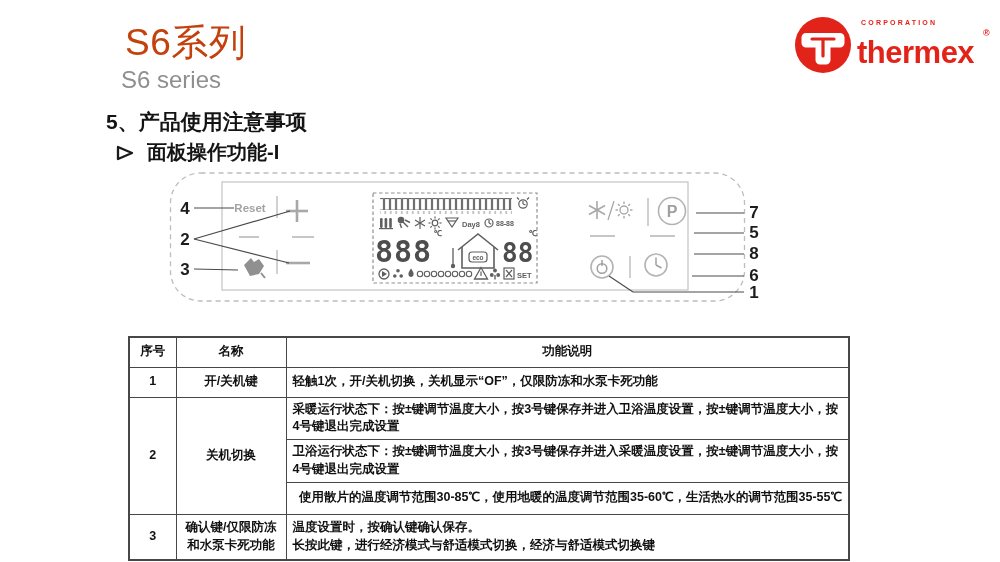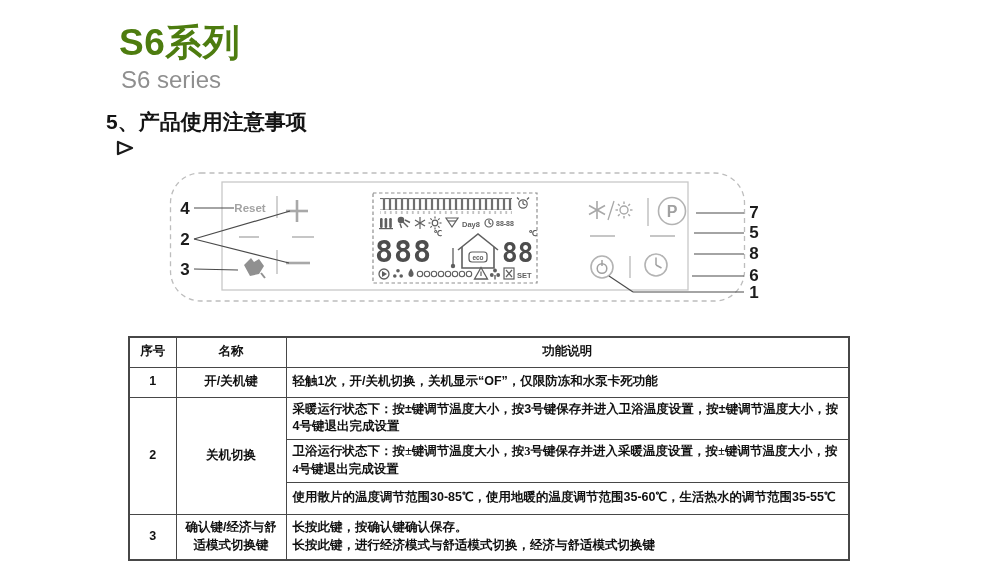--- a/index.html
+++ b/index.html
@@ -1,20 +1,20 @@
 <!DOCTYPE html>
 <html><head>
 <meta charset="utf-8">
 <style>
   * { margin:0; padding:0; box-sizing:border-box; }
   body { background:#e8e8e8; font-family:"Liberation Sans", sans-serif; }
   .slide { position:relative; width:1000px; height:562px; background:#ffffff; overflow:hidden; margin:0 auto; }
 
   .abs { position:absolute; }
-  .series-title   { left:119px; top:18px;  font-size:37px; font-weight:700; color:#4d7c0f; letter-spacing:0.5px; }
+  .series-title   { left:125px; top:18px;  font-size:37px; font-weight:400; color:#c2410c; letter-spacing:0.5px; }
   .series-subtitle{ left:121px; top:66px;  font-size:24px; color:#8f8f8f; }
   .section-title  { left:106px; top:108px; font-size:21px; font-weight:700; color:#141414; }
   .bullet-row     { left:116px; top:139px; display:flex; align-items:center; gap:13px; }
   .bullet-row .lbl{ font-size:20px; font-weight:700; color:#141414; }
 
   .logo { left:793px; top:12px; }
 
   .panel-wrap { left:168px; top:170px; }
   svg text { font-family:"Liberation Sans", sans-serif; }
   .lcd-digit { font-family:"DejaVu Sans Mono", monospace; }
@@ -25,38 +25,51 @@
       border:1px solid #474747; font-size:12.5px; font-weight:700; color:#111;
       padding:3px 6px; line-height:1.42; vertical-align:middle; background:#fff;
   }
   table.func { border:2px solid #474747; }
   table.func th { text-align:center; height:30px; }
   td.c-no   { text-align:center; }
   td.c-name { text-align:center; }
   td.c-desc { text-align:left; }
   tr.r1 td  { height:30px; }
   tr.r2a td { height:36px; }
-  tr.r2b td { height:36px;font-family:Liberation Serif, serif; }
-  tr.r2c td { height:32px; }
+  tr.r2b td { height:36px; }
+  tr.r2c td { height:32px;text-align:right; }
   tr.r3 td  { height:46px; }
 </style>
 </head>
 <body>
 
 <div class="slide">
 
   <div class="abs series-title">S6系列</div>
   <div class="abs series-subtitle">S6 series</div>
   <div class="abs section-title">5、产品使用注意事项</div>
   <div class="abs bullet-row">
     <svg width="18" height="18" viewBox="0 0 18 18">
       <polygon points="2,3 16,9 2,15" fill="none" stroke="#1a1a1a" stroke-width="2.3" stroke-linejoin="round"></polygon>
     </svg>
+    <span class="lbl">面板操作功能-I</span>
   </div>
 
+  <div class="abs logo">
+    <svg width="202" height="64" viewBox="0 0 202 64">
+      <g>
+        <circle cx="30" cy="33" r="28" fill="#e2231a"></circle>
+        <path d="M13,21 h34 a4.5,4.5 0 0 1 4.5,4.5 v5.5 a4.5,4.5 0 0 1 -4.5,4.5 h-9.5 v12.5 a4.5,4.5 0 0 1 -4.5,4.5 h-6 a4.5,4.5 0 0 1 -4.5,-4.5 v-12.5 h-9.5 a4.5,4.5 0 0 1 -4.5,-4.5 v-5.5 a4.5,4.5 0 0 1 4.5,-4.5 z" fill="#ffffff"></path>
+        <path d="M19,27 h22 M30,27 v17" stroke="#e2231a" stroke-width="3.2" fill="none" stroke-linecap="round"></path>
+      </g>
+      <text x="68" y="13" font-size="7" font-weight="bold" fill="#e2231a" letter-spacing="2.2">CORPORATION</text>
+      <text x="64" y="51" font-size="31" font-weight="bold" fill="#e2231a" letter-spacing="-0.5">thermex</text>
+      <text x="190" y="24" font-size="9" font-weight="bold" fill="#e2231a">®</text>
+    </svg>
+  </div>
 
   <div class="abs panel-wrap">
     <svg width="600" height="136" viewBox="0 0 600 136">
       <defs>
         <pattern id="segPat" width="6" height="14" patternUnits="userSpaceOnUse">
           <rect x="0.6" y="0.6" width="4.8" height="11.5" fill="none" stroke="#5f5f5f" stroke-width="1"></rect>
         </pattern>
         <pattern id="tickPat" width="5.5" height="3" patternUnits="userSpaceOnUse">
           <line x1="2.75" y1="0" x2="2.75" y2="3" stroke="#6a6a6a" stroke-width="0.8"></line>
         </pattern>
@@ -272,22 +285,22 @@
         <td class="c-desc">采暖运行状态下：按±键调节温度大小，按3号键保存并进入卫浴温度设置，按±键调节温度大小，按4号键退出完成设置</td>
       </tr>
       <tr class="r2b">
         <td class="c-desc">卫浴运行状态下：按±键调节温度大小，按3号键保存并进入采暖温度设置，按±键调节温度大小，按4号键退出完成设置</td>
       </tr>
       <tr class="r2c">
         <td class="c-desc">使用散片的温度调节范围30-85℃，使用地暖的温度调节范围35-60℃，生活热水的调节范围35-55℃</td>
       </tr>
       <tr class="r3">
         <td class="c-no">3</td>
-        <td class="c-name">确认键/经济与舒适模式切换键</td>
+        <td class="c-name">确认键/仅限防冻和水泵卡死功能</td>
         <td class="c-desc">
-          <div>长按此键，按确认键确认保存。</div>
+          <div>温度设置时，按确认键确认保存。</div>
           <div>长按此键，进行经济模式与舒适模式切换，经济与舒适模式切换键</div>
         </td>
       </tr>
     </tbody>
   </table>
 
 </div>
 
 </body></html>

